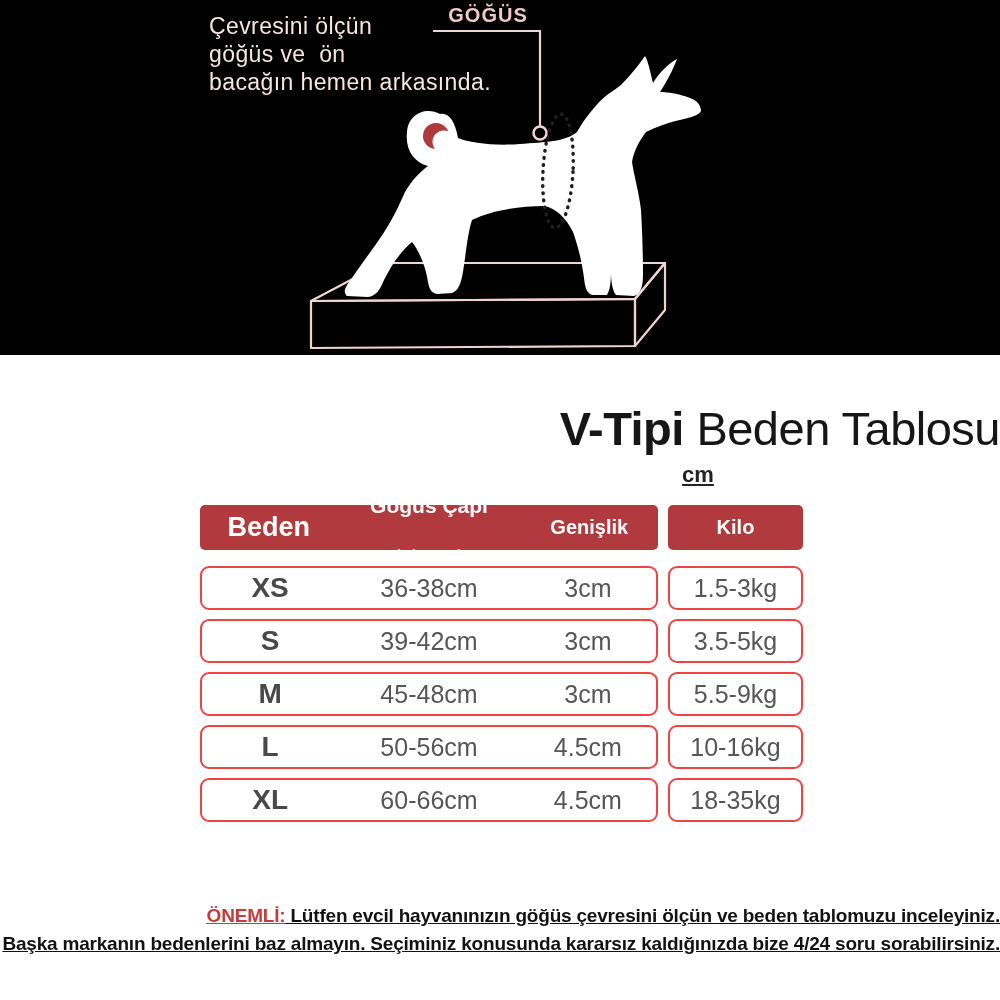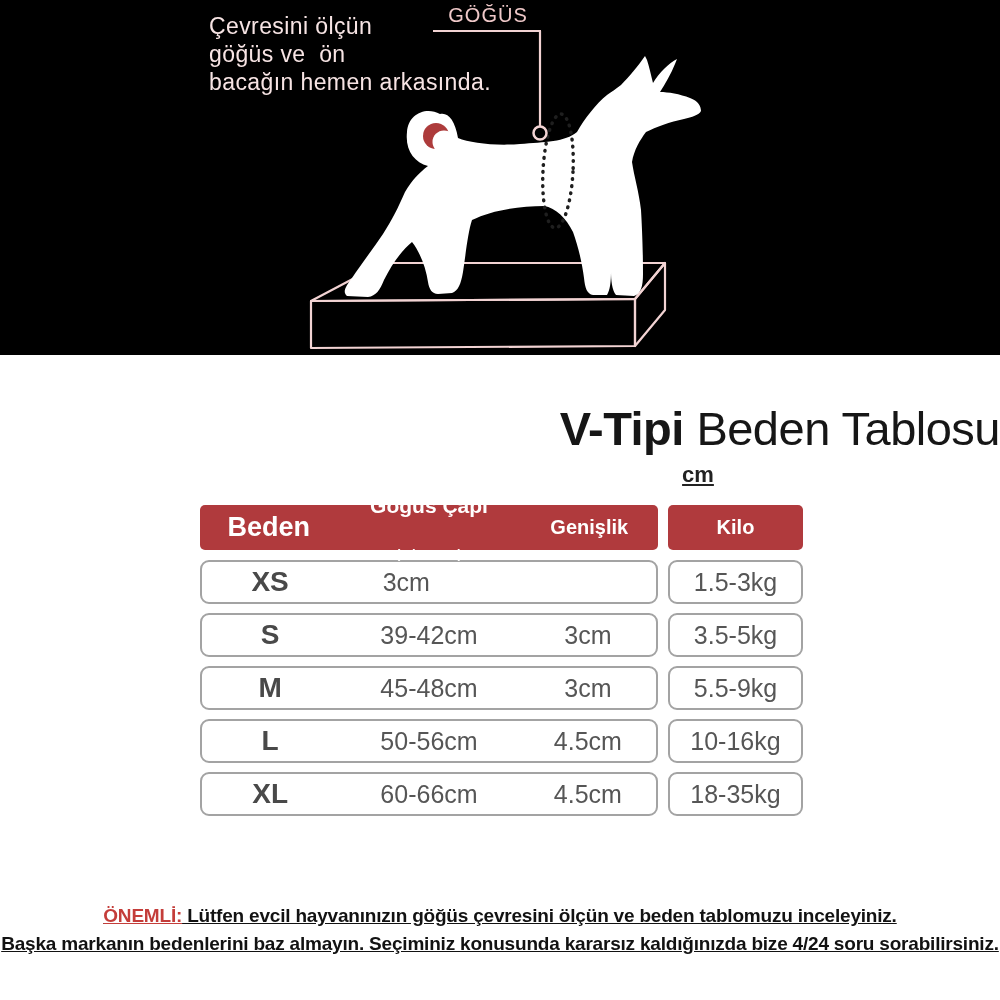--- a/index.html
+++ b/index.html
@@ -9,60 +9,60 @@
   }
   
   .hero{position:absolute;left:0;top:0;width:1000px;height:355px;background:#000000;}
   .hero svg{position:absolute;left:0;top:0;}
   .instruction{
     position:absolute;left:209px;top:12px;color:#f7e4e4;
     font-size:23px;line-height:28px;white-space:pre-wrap;letter-spacing:.4px;
   }
   .measure-label{
     position:absolute;left:433px;top:4px;width:110px;text-align:center;
-    color:#f0c9c9;font-size:20px;letter-spacing:1px;
+    color:#f0c9c9;font-size:20px;letter-spacing:1px;font-weight:bold;
   }
   
   .title{
     position:absolute;left:0;top:401px;width:1000px;text-align:right;
     font-size:47px;color:#161616;letter-spacing:-.5px;
   }
   .title .t-bold{font-weight:700;}
   .unit{
     position:absolute;left:652px;top:462px;width:92px;text-align:center;
     font-weight:700;font-size:22px;color:#222;text-decoration:underline;
   }
   
   .table-wrap{position:absolute;left:200px;top:505px;display:flex;gap:10px;}
   .main-col{width:458px;}
   .kilo-col{width:135px;text-align:center;}
   .thead{
     height:45px;background:#b03a3d;border-radius:5px;color:#ffffff;
-    display:flex;align-items:center;margin-bottom:10px;
+    display:flex;align-items:center;margin-bottom:16px;
   }
   .kilo-col .thead{justify-content:center;font-weight:700;font-size:20px;}
   .main-col .thead .cell{display:flex;flex-direction:column;align-items:center;justify-content:center;}
   .c1{width:30%;text-align:center;}
   .c2{width:40%;text-align:center;}
   .c3{width:30%;text-align:center;}
   .h-size{font-weight:700;font-size:27px;}
   .h-chest{font-weight:700;font-size:21px;line-height:1;gap:28px;}
   .h-chest .sub{font-size:13px;font-weight:700;margin-top:3px;}
   .h-width{font-weight:700;font-size:20px;}
   .trow{
     height:40px;margin-bottom:9px;background:#ffffff;
-    border:2px solid #a3a3a3;border-radius:9px;
+    border:2px solid #ef4444;border-radius:9px;
     display:flex;align-items:center;
   }
   .trow .s{font-weight:700;font-size:28px;color:#494949;}
   .trow .v{font-size:25px;color:#565656;}
   .kilo-col .trow{justify-content:center;}
   
   .footer{
-    position:absolute;left:0;top:902px;width:1000px;text-align:center;
+    position:absolute;left:0;top:902px;width:1000px;text-align:right;
     font-weight:700;font-size:19px;color:#121212;line-height:28px;letter-spacing:-.2px;
   }
   .footer .line{text-decoration:underline;}
   .footer .imp{color:#c43d3a;text-decoration:underline;}
 </style>
 </head>
 <body>
 
 <div class="hero">
   <svg width="1000" height="355" viewBox="0 0 1000 355">
@@ -146,20 +146,21 @@
     <div class="thead">
       <div class="cell c1 h-size">Beden</div>
       <div class="cell c2 h-chest">
         <div>Göğüs Çapı</div>
         <div class="sub">(min.-max)</div>
       </div>
       <div class="cell c3 h-width">Genişlik</div>
     </div>
     <div class="trow">
       <div class="c1 s">XS</div>
+      <div class="c2 v">36-38cm</div>
       <div class="c3 v">3cm</div>
     </div>
     <div class="trow">
       <div class="c1 s">S</div>
       <div class="c2 v">39-42cm</div>
       <div class="c3 v">3cm</div>
     </div>
     <div class="trow">
       <div class="c1 s">M</div>
       <div class="c2 v">45-48cm</div>

